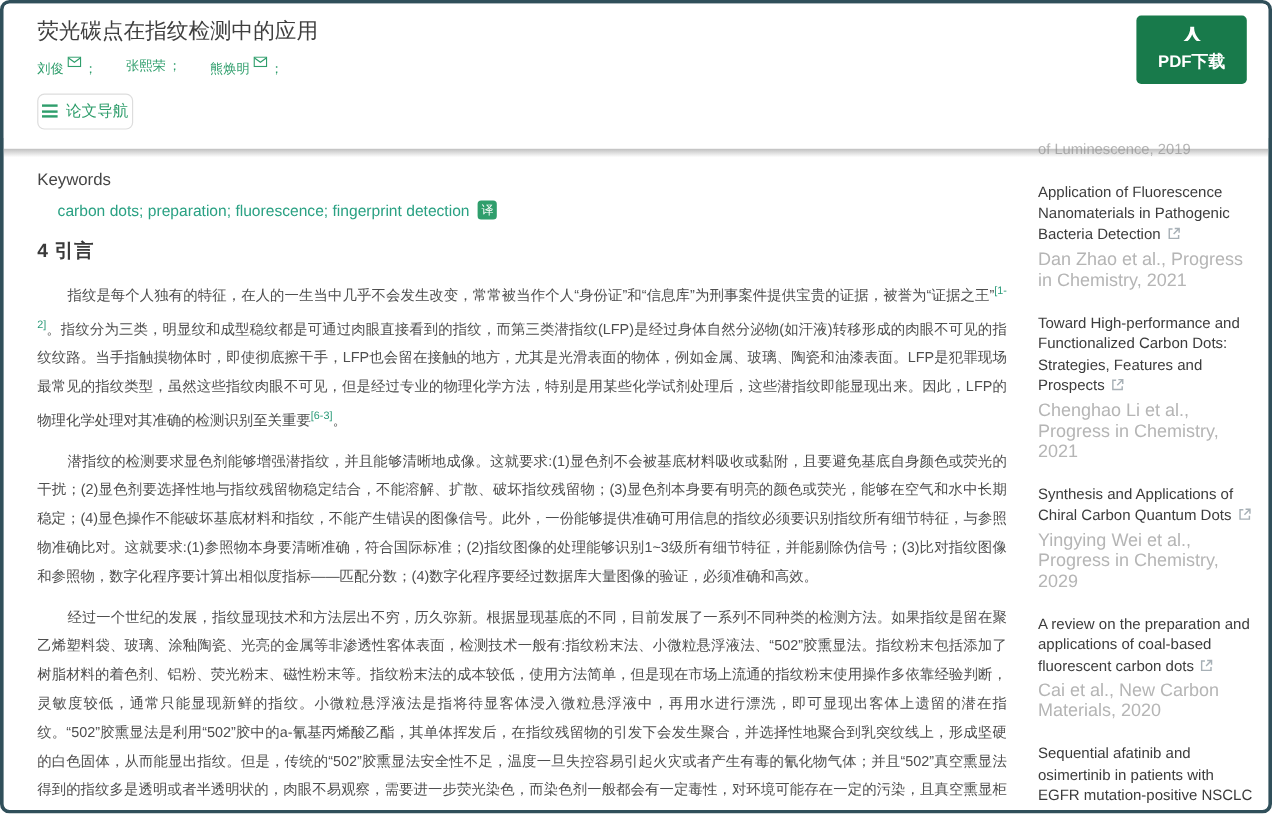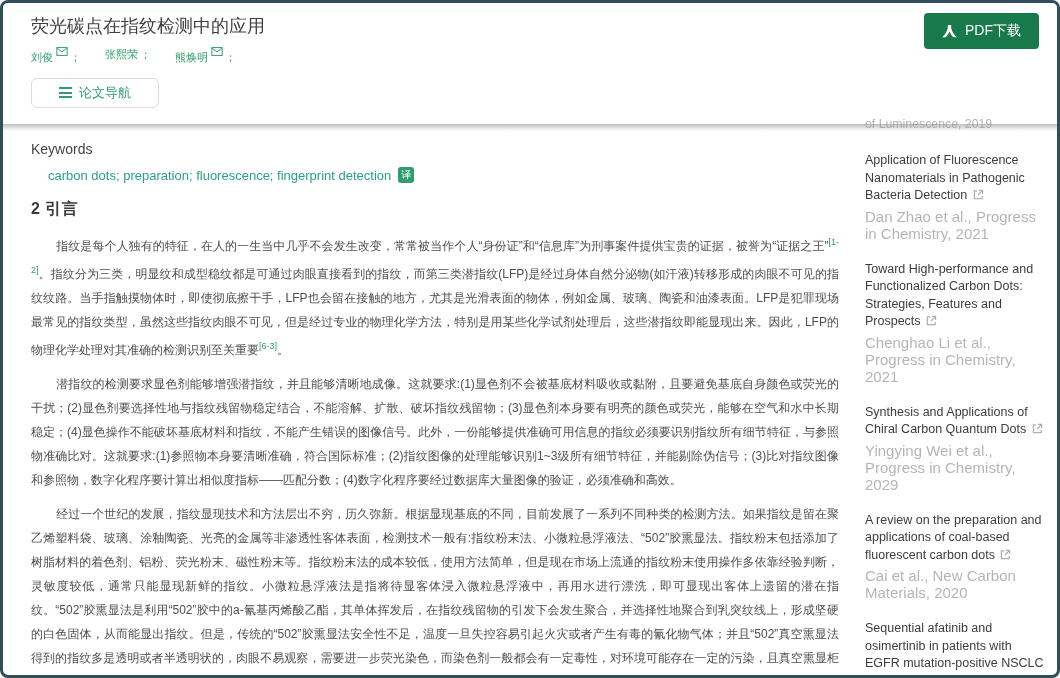--- a/index.html
+++ b/index.html
@@ -14,24 +14,24 @@
   *{box-sizing:border-box;margin:0;padding:0}
   body{margin:0;background:#fff;font-family:"Liberation Sans","DejaVu Sans",sans-serif;}
   .page{position:relative;width:1060px;height:678px;background:#fff;border:3px solid var(--page-border);border-radius:8px;overflow:hidden;}
   
   header{position:absolute;top:0;left:0;right:0;height:112px;background:#fff;z-index:5;padding:11px 18px 0 28px;}
   .page-title{font-size:18px;font-weight:400;color:#3f3f3f;margin-bottom:9px;}
   .authors{display:flex;align-items:flex-start;font-size:11px;color:var(--accent-green);}
   .author{margin-right:24px;cursor:pointer;white-space:nowrap;}
   .author sup{margin-left:3px;}
   .author-sep{margin-left:2px;}
-  .nav-btn{margin-top:13px;display:inline-flex;align-items:center;gap:7px;background:#fff;border:1px solid #ddd;border-radius:6px;padding:5px 27px;color:var(--accent-green);font-size:13px;cursor:pointer;font-family:inherit;}
+  .nav-btn{margin-top:13px;display:inline-flex;align-items:center;gap:7px;background:#fff;border:1px solid #ddd;border-radius:6px;padding:5px 3px;color:var(--accent-green);font-size:13px;cursor:pointer;font-family:inherit;}
   .hamburger{display:flex;flex-direction:column;gap:2.5px;width:13px;}
   .hamburger i{display:block;height:2px;background:var(--accent-green);}
-  .pdf-btn{position:absolute;top:10px;right:18px;display:flex;align-items:center;gap:8px;background:var(--pdf-bg);color:#fff;border:none;border-radius:4px;padding:9px 18px;font-size:14px;font-weight:normal;cursor:pointer;font-family:inherit;}
+  .pdf-btn{position:absolute;top:10px;right:18px;display:flex;align-items:center;gap:8px;background:var(--pdf-bg);color:#fff;border:none;border-radius:4px;padding:9px 18px;font-size:14px;font-weight:bold;cursor:pointer;font-family:inherit;flex-direction:column;}
   .header-shadow{position:absolute;top:121px;left:0;right:0;height:7px;z-index:6;background:linear-gradient(to bottom,rgba(140,140,140,.55),rgba(140,140,140,0));}
   
   .content{position:absolute;top:112px;left:0;right:0;bottom:0;}
   main{position:absolute;left:28px;top:0;width:808px;}
   .kw-heading{margin-top:26px;font-size:14px;font-weight:400;color:#454545;}
   .kw-line{margin:10px 0 0 17px;font-size:13px;color:var(--keyword-teal);display:flex;align-items:center;gap:7px;}
   .translate-badge{flex:0 0 auto;width:16px;height:16px;background:var(--accent-green);color:#fff;font-size:10px;border-radius:3px;display:inline-flex;align-items:center;justify-content:center;cursor:pointer;}
   .section-heading{margin-top:16px;font-size:16px;font-weight:600;color:#3a3a3a;letter-spacing:.5px;}
   .para{margin-top:10px;font-size:12px;line-height:24px;color:var(--body-text);text-align:justify;text-indent:2.1em;}
   sup.ref{color:#2a9a78;font-size:9px;cursor:pointer;}
@@ -80,21 +80,21 @@
   </header>
   <div class="header-shadow"></div>
 
   <div class="content">
     <main>
       <h2 class="kw-heading">Keywords</h2>
       <div class="kw-line">
         <span>carbon dots; preparation; fluorescence; fingerprint detection</span>
         <span class="translate-badge">译</span>
       </div>
-      <h3 class="section-heading">2  引言</h3>
+      <h3 class="section-heading">4  引言</h3>
       <div>
           <p class="para">指纹是每个人独有的特征，在人的一生当中几乎不会发生改变，常常被当作个人“身份证”和“信息库”为刑事案件提供宝贵的证据，被誉为“证据之王”<sup class="ref">[1-2]</sup>。指纹分为三类，明显纹和成型稳纹都是可通过肉眼直接看到的指纹，而第三类潜指纹(LFP)是经过身体自然分泌物(如汗液)转移形成的肉眼不可见的指纹纹路。当手指触摸物体时，即使彻底擦干手，LFP也会留在接触的地方，尤其是光滑表面的物体，例如金属、玻璃、陶瓷和油漆表面。LFP是犯罪现场最常见的指纹类型，虽然这些指纹肉眼不可见，但是经过专业的物理化学方法，特别是用某些化学试剂处理后，这些潜指纹即能显现出来。因此，LFP的物理化学处理对其准确的检测识别至关重要<sup class="ref">[6-3]</sup>。</p>
           <p class="para">潜指纹的检测要求显色剂能够增强潜指纹，并且能够清晰地成像。这就要求:(1)显色剂不会被基底材料吸收或黏附，且要避免基底自身颜色或荧光的干扰；(2)显色剂要选择性地与指纹残留物稳定结合，不能溶解、扩散、破坏指纹残留物；(3)显色剂本身要有明亮的颜色或荧光，能够在空气和水中长期稳定；(4)显色操作不能破坏基底材料和指纹，不能产生错误的图像信号。此外，一份能够提供准确可用信息的指纹必须要识别指纹所有细节特征，与参照物准确比对。这就要求:(1)参照物本身要清晰准确，符合国际标准；(2)指纹图像的处理能够识别1~3级所有细节特征，并能剔除伪信号；(3)比对指纹图像和参照物，数字化程序要计算出相似度指标——匹配分数；(4)数字化程序要经过数据库大量图像的验证，必须准确和高效。</p>
           <p class="para">经过一个世纪的发展，指纹显现技术和方法层出不穷，历久弥新。根据显现基底的不同，目前发展了一系列不同种类的检测方法。如果指纹是留在聚乙烯塑料袋、玻璃、涂釉陶瓷、光亮的金属等非渗透性客体表面，检测技术一般有:指纹粉末法、小微粒悬浮液法、“502”胶熏显法。指纹粉末包括添加了树脂材料的着色剂、铝粉、荧光粉末、磁性粉末等。指纹粉末法的成本较低，使用方法简单，但是现在市场上流通的指纹粉末使用操作多依靠经验判断，灵敏度较低，通常只能显现新鲜的指纹。小微粒悬浮液法是指将待显客体浸入微粒悬浮液中，再用水进行漂洗，即可显现出客体上遗留的潜在指纹。“502”胶熏显法是利用“502”胶中的a-氰基丙烯酸乙酯，其单体挥发后，在指纹残留物的引发下会发生聚合，并选择性地聚合到乳突纹线上，形成坚硬的白色固体，从而能显出指纹。但是，传统的“502”胶熏显法安全性不足，温度一旦失控容易引起火灾或者产生有毒的氰化物气体；并且“502”真空熏显法得到的指纹多是透明或者半透明状的，肉眼不易观察，需要进一步荧光染色，而染色剂一般都会有一定毒性，对环境可能存在一定的污染，且真空熏显柜价格较为昂贵，报价为1万美元左右。</p>
         </div>
     </main>
 
     <aside>
       <div class="partial-cite">of Luminescence, 2019</div>
       <div>

